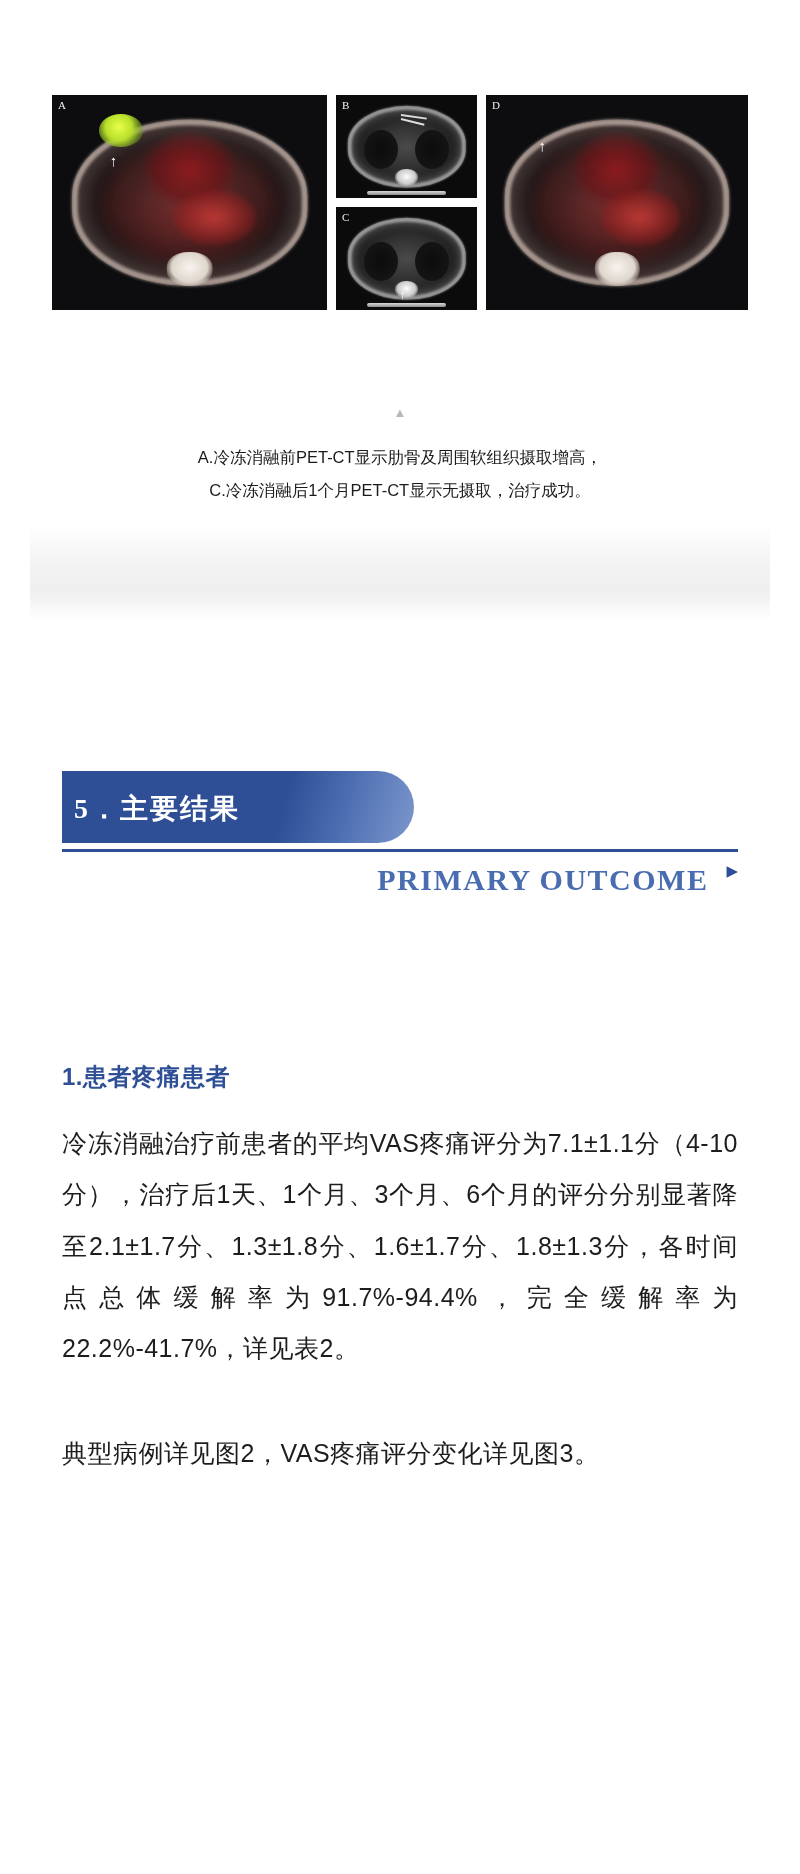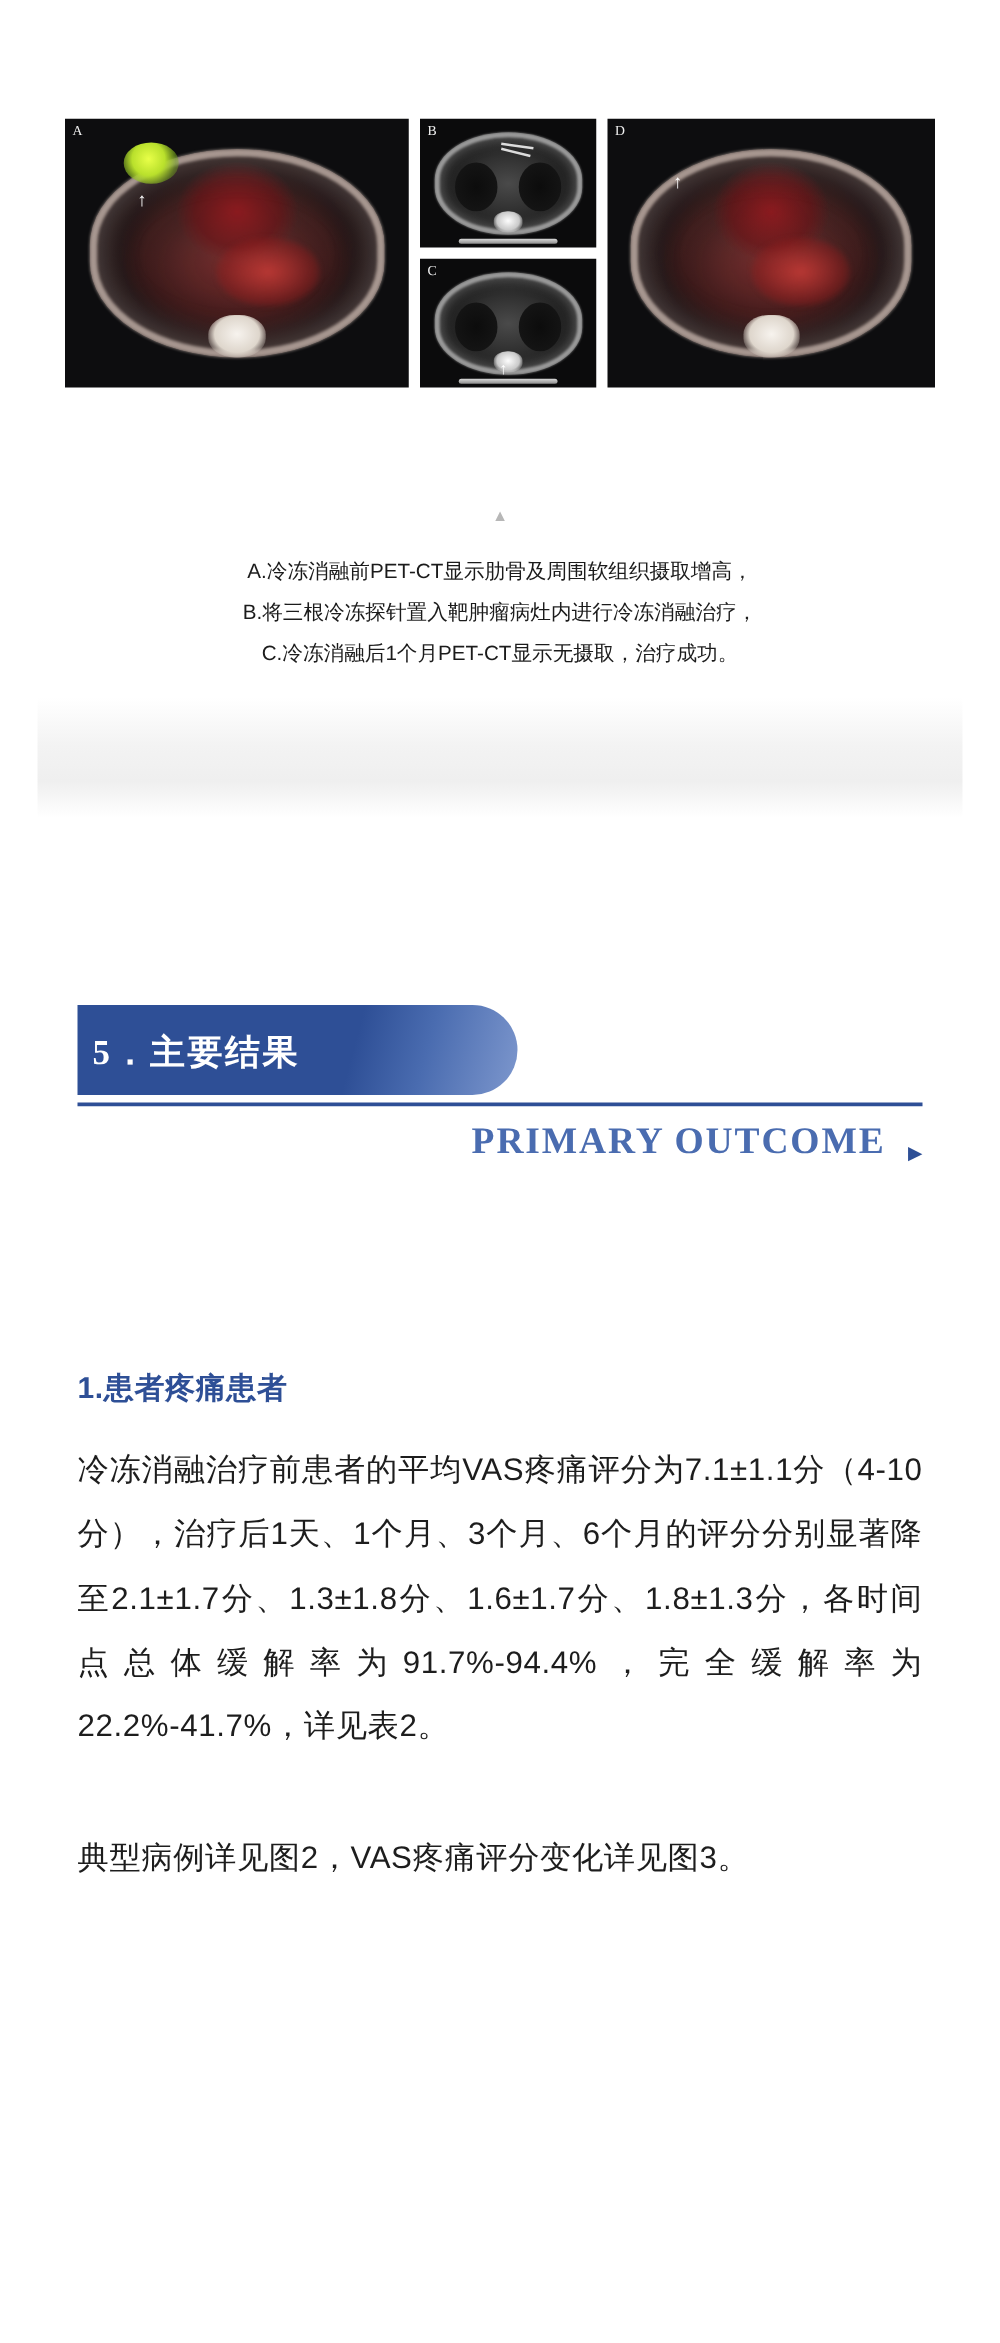--- a/index.html
+++ b/index.html
@@ -246,21 +246,21 @@
     width: 676px;
     height: 3px;
     background: #2e4f96;
   }
   .subtitle-row {
     position: absolute;
     left: 62px;
     top: 92px;
     width: 676px;
     display: flex;
-    align-items: flex-end;
+    align-items: flex-start;
     justify-content: flex-end;
     gap: 18px;
   }
   .subtitle-en {
     color: #4a6cb0;
     font-size: 30px;
     font-weight: 700;
     letter-spacing: 1.5px;
     font-family: "Liberation Serif", serif;
   }
@@ -343,21 +343,20 @@
       <div class="arrow-marker" style="left:20%; top:20%;">↑</div>
       <div class="panel-label">D</div>
     </div>
 
   </div>
 
   <div class="collapse-arrow">▲</div>
 
   <div class="figure-caption">
     <div>A.冷冻消融前PET-CT显示肋骨及周围软组织摄取增高，</div>
-    <div>B.将三根冷冻探针置入靶肿瘤病灶内进行冷冻消融治疗，</div>
     <div>C.冷冻消融后1个月PET-CT显示无摄取，治疗成功。</div>
   </div>
 
   <div class="fade-strip"></div>
 </div>
 
 <div class="section-head">
   <div class="banner">
     <div class="banner-bg"></div>
     <div class="banner-text">5．主要结果</div>

